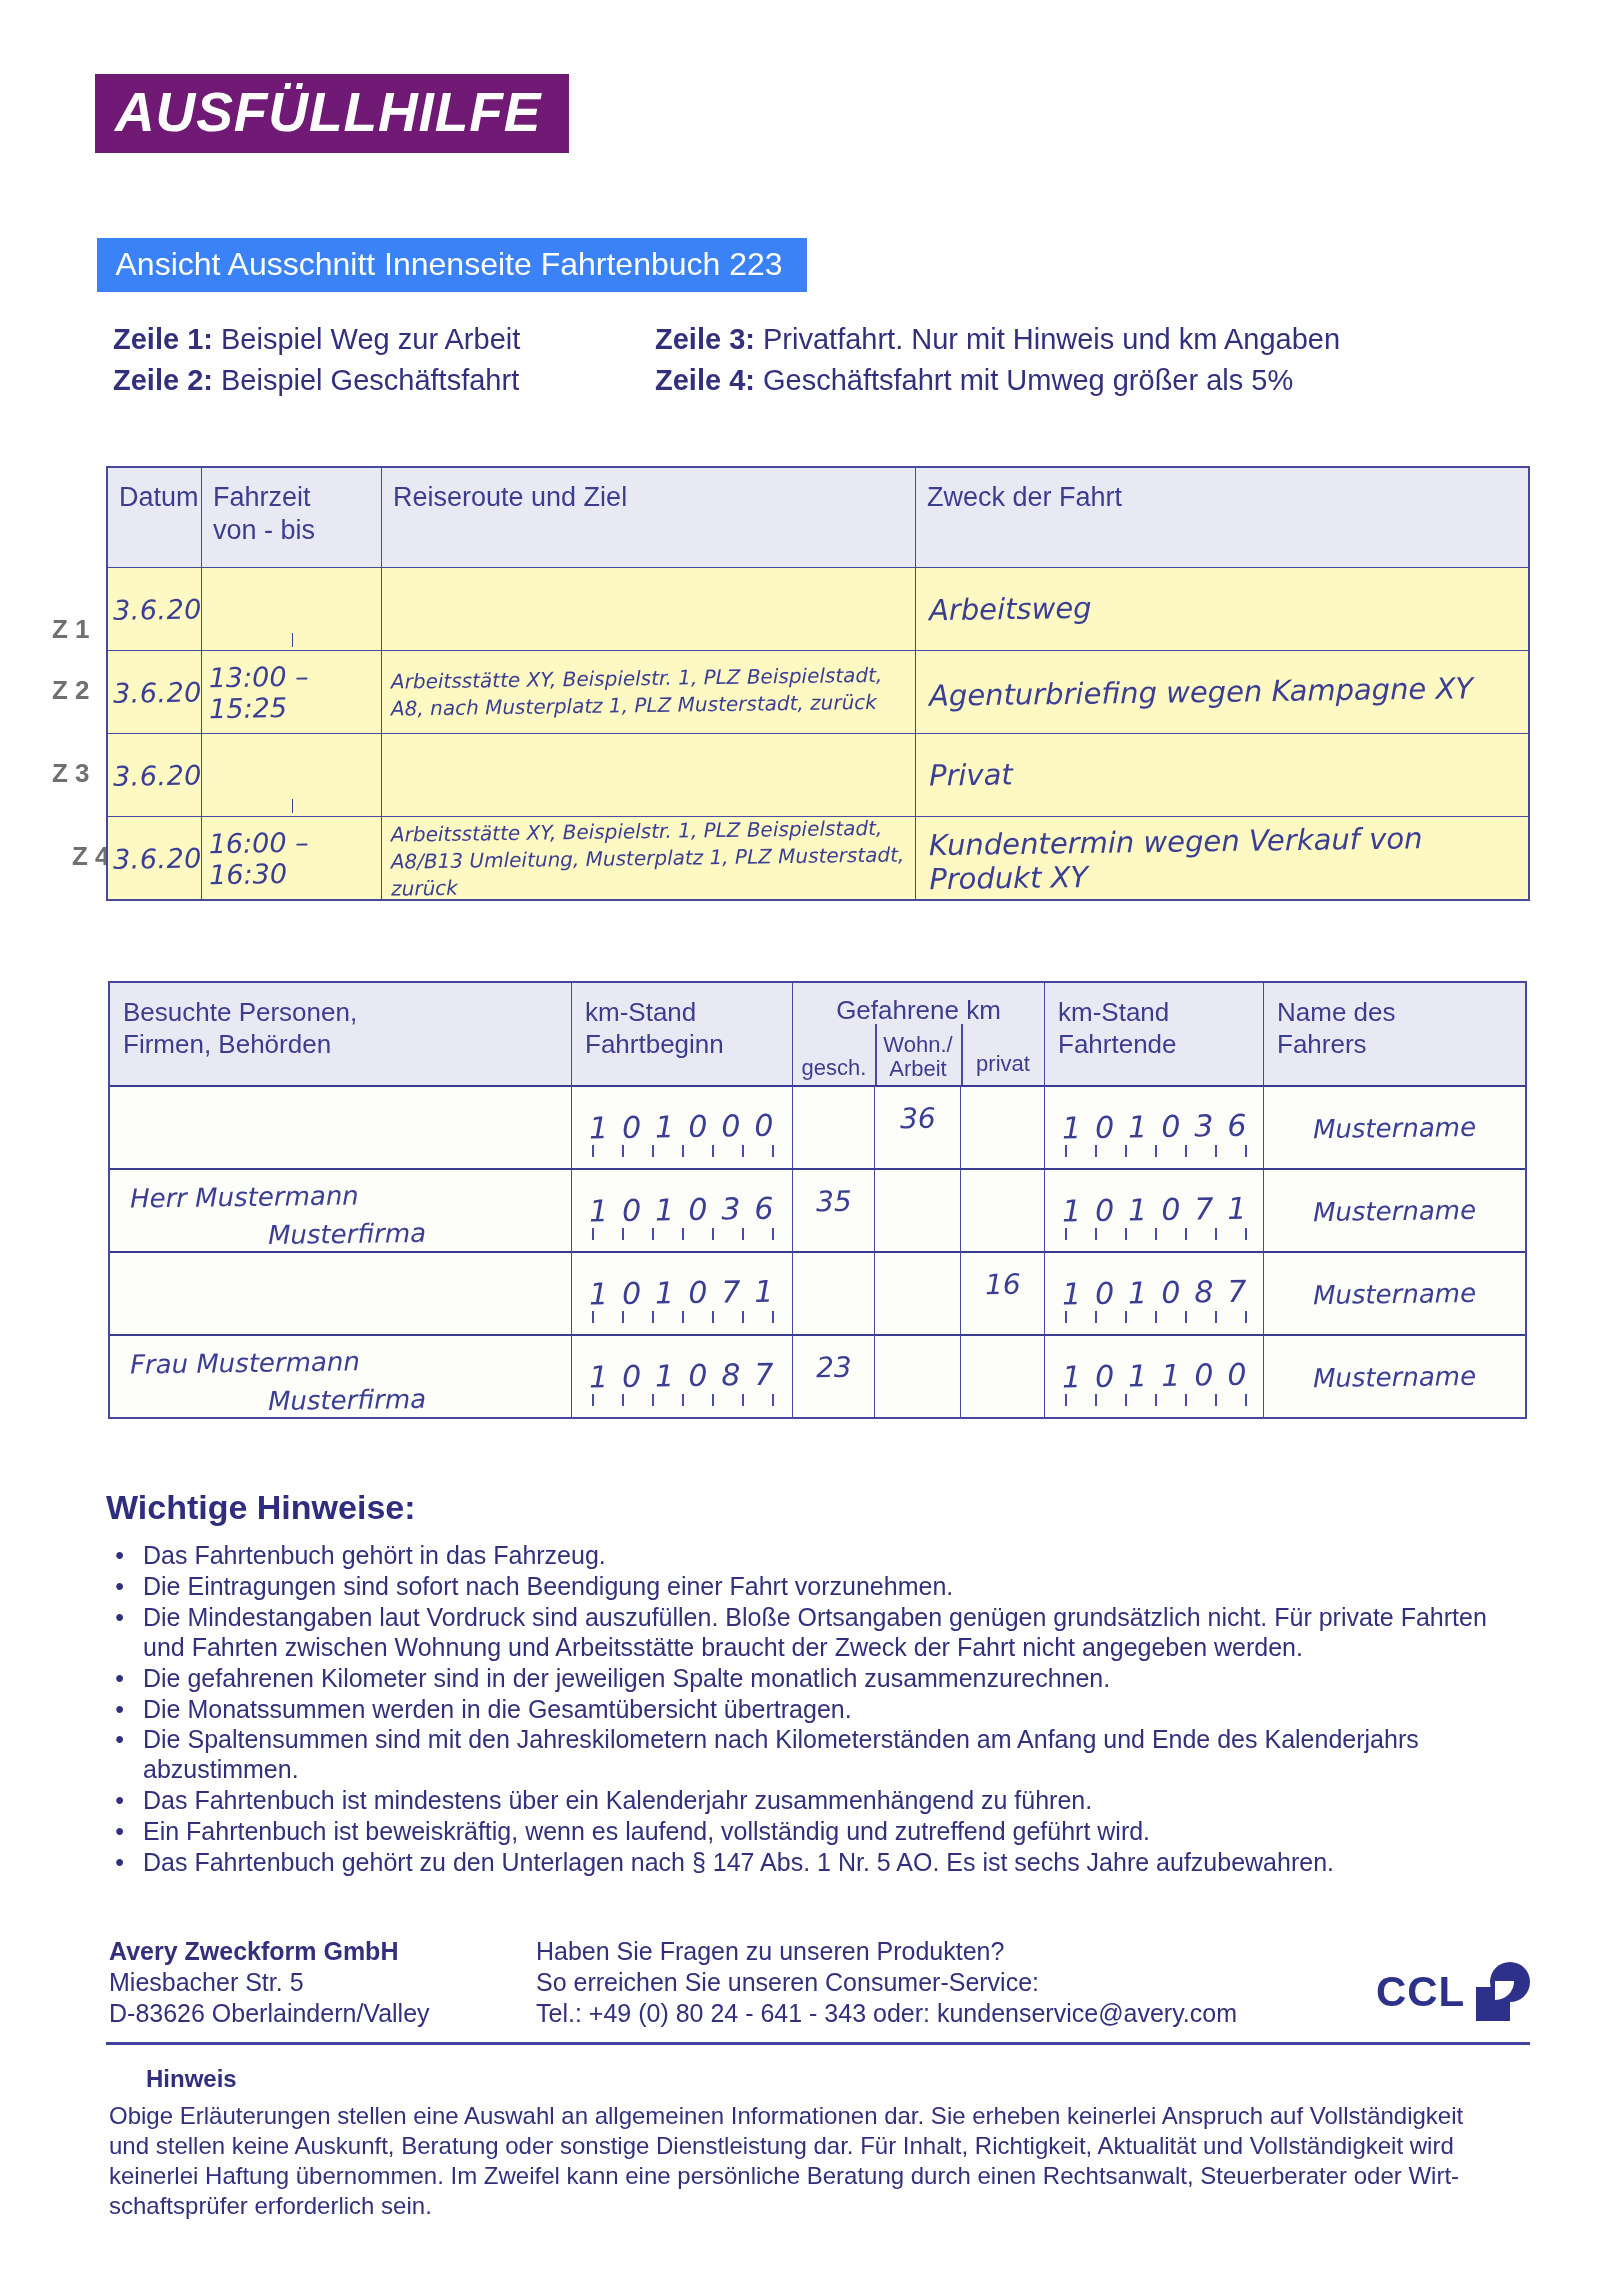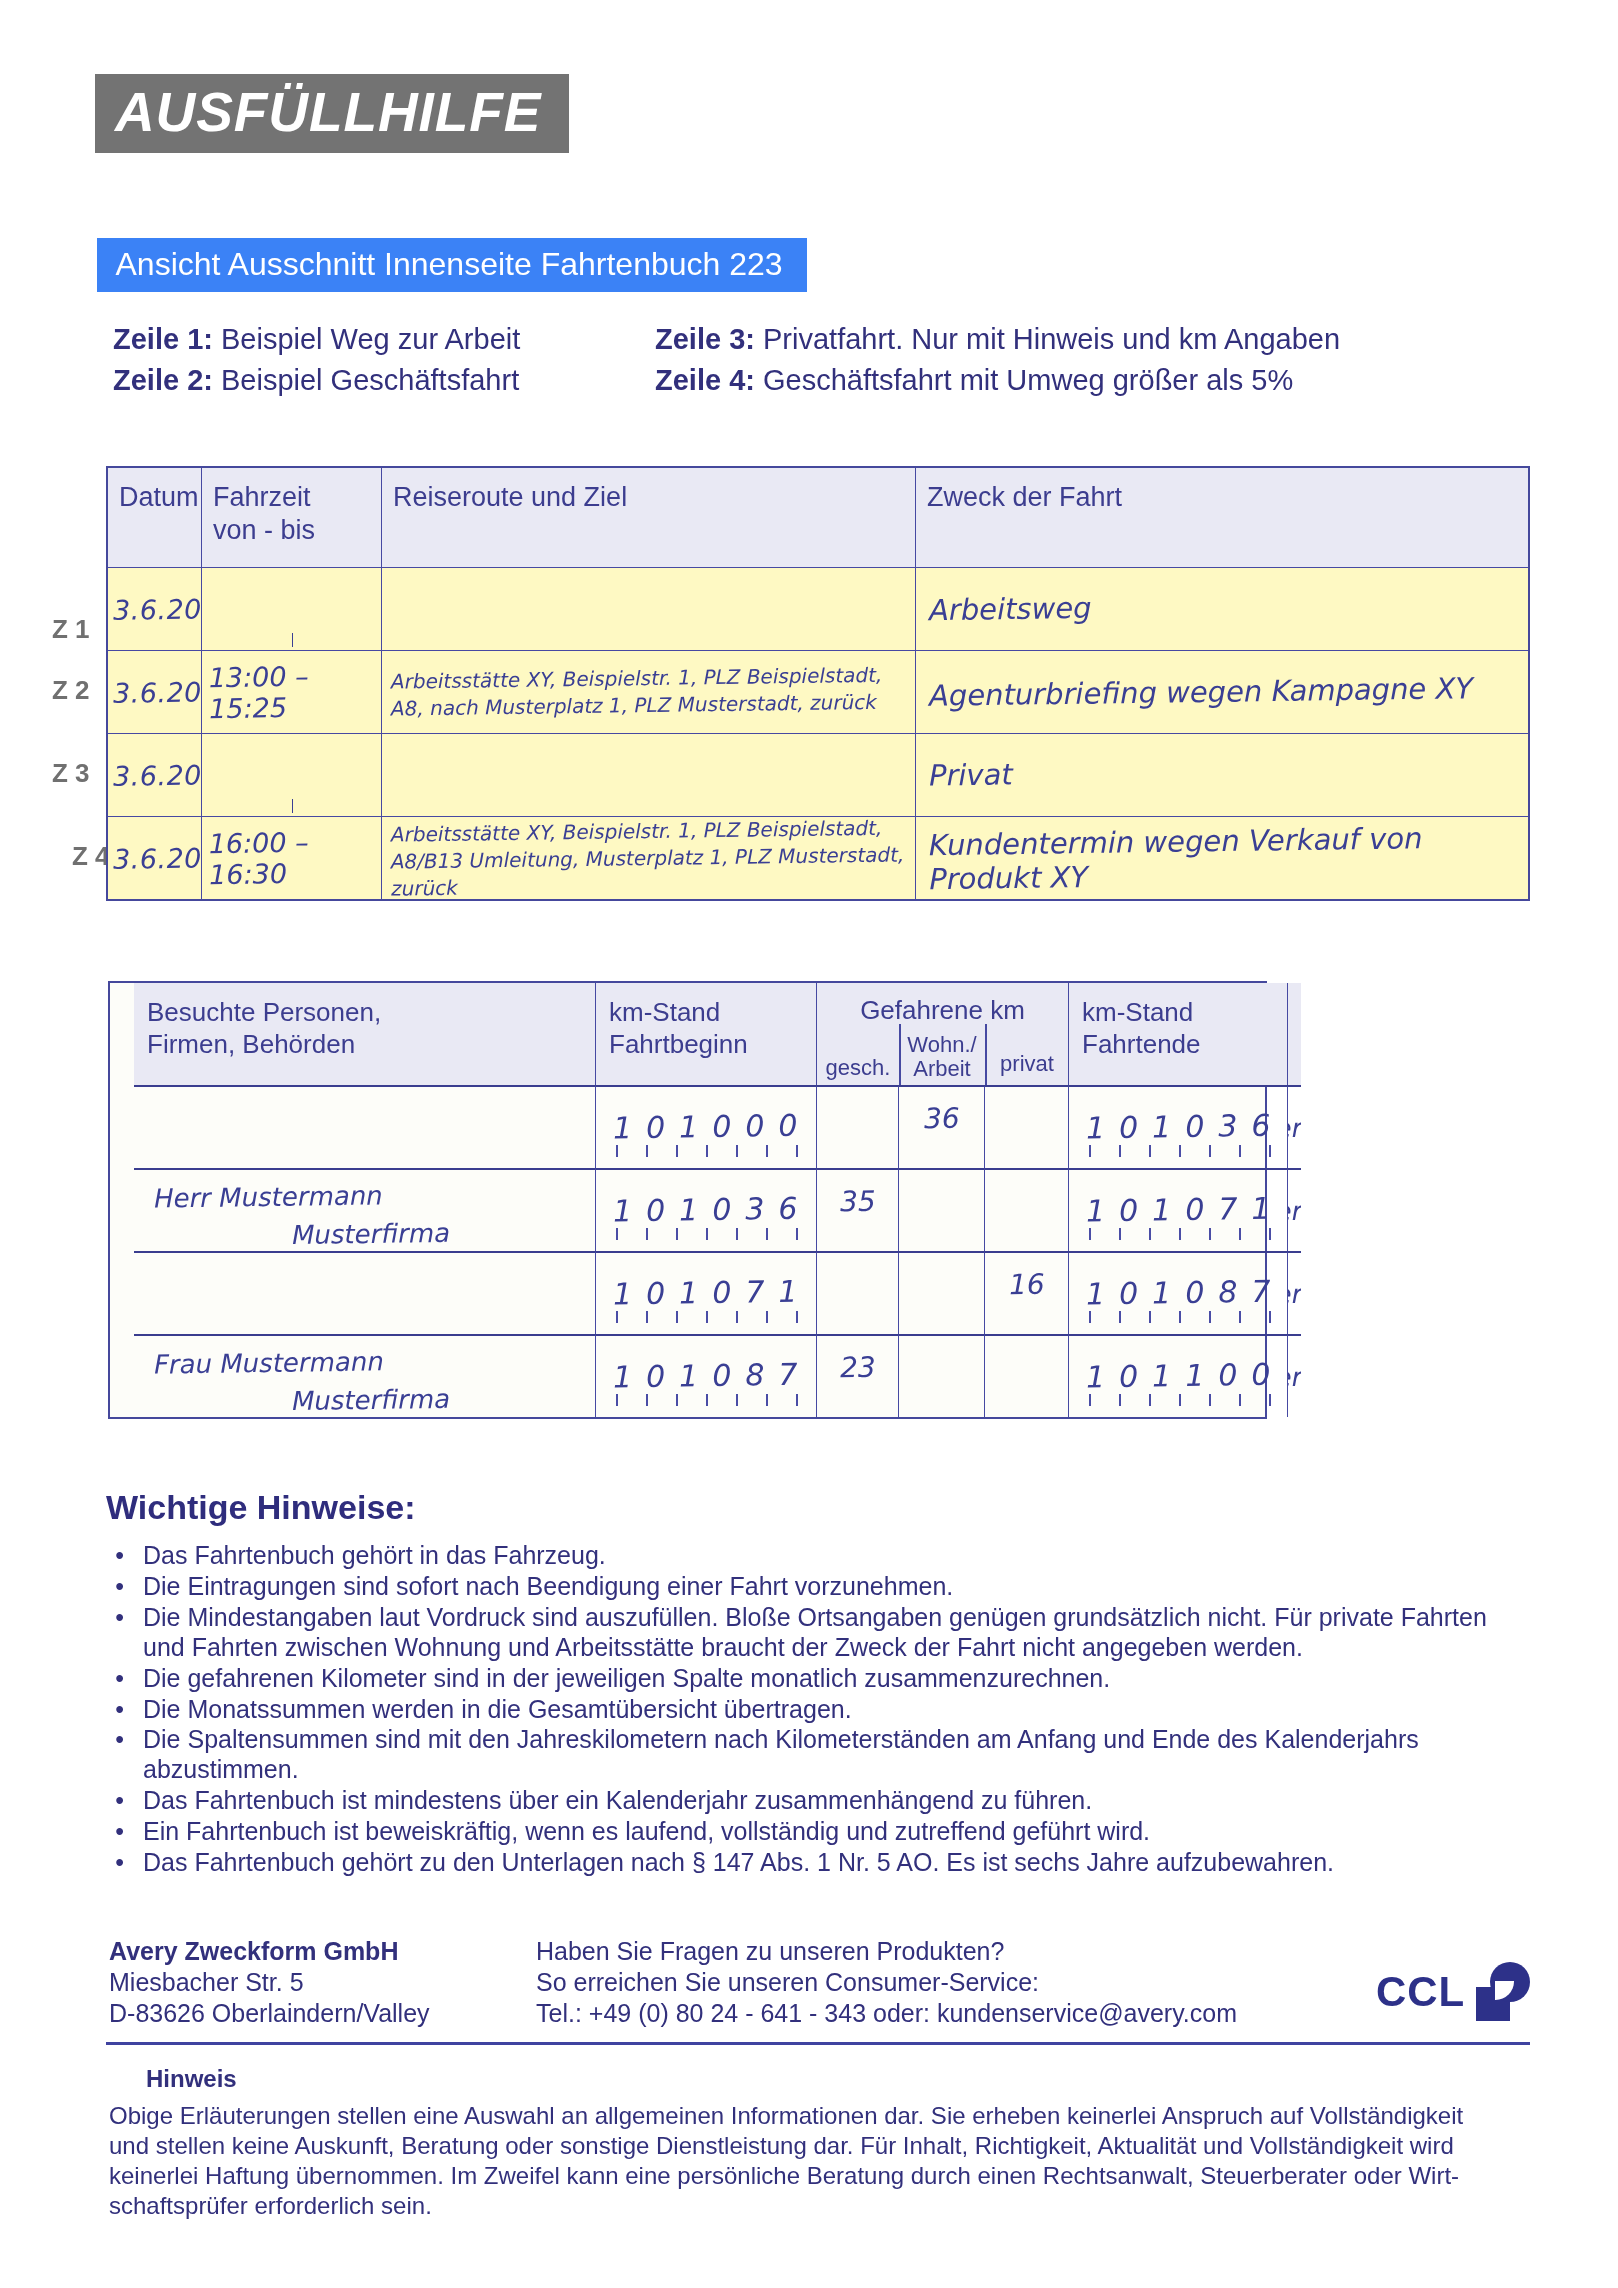--- a/index.html
+++ b/index.html
@@ -1,20 +1,20 @@
 <!DOCTYPE html>
 <html style="font-size:14.8px"><head>
 <meta charset="utf-8">
 <style>
   html,body{margin:0;padding:0;background:#ffffff;}
   #page{position:relative;width:1619px;height:2289px;background:#ffffff;
         font-family:"Liberation Sans",sans-serif;color:#32317e;overflow:hidden;}
 
   
-  .badge-title{position:absolute;left:95px;top:74px;background:#737373;color:#ffffff;
+  .badge-title{position:absolute;left:95px;top:74px;background:#701a75;color:#ffffff;
     font-weight:bold;font-style:italic;font-size:55px;line-height:55px;
     padding:11px 28px 13px 20px;letter-spacing:0.9px;}
   .badge-sub{position:absolute;left:97px;top:238px;background:#3b82f6;color:#ffffff;
     font-size:32px;line-height:25px;padding:14px 24px 14.8px 18.5px;}
 
   
   .legend{position:absolute;left:113px;top:323px;width:1421px;display:grid;
     grid-template-columns:450px 1fr;grid-column-gap:92px;grid-row-gap:8.3px;
     font-size:29px;line-height:33px;color:#32307c;}
   .legend .b{font-weight:bold;}
@@ -41,24 +41,24 @@
   
   .hw{font-family:"DejaVu Sans",sans-serif;font-style:italic;color:#3a3f94;
       display:inline-block;transform:rotate(-0.8deg);}
   .hw-date{font-size:27px;letter-spacing:0.5px;}
   .hw-time{font-size:27px;}
   .hw-route{font-size:20px;line-height:27px;}
   .hw-zweck{font-size:29px;}
   .tick{position:absolute;bottom:2.8px;left:50%;width:1.8px;height:14px;background:#3a3f94;}
 
   
-  .t2{position:absolute;left:108px;top:981px;width:1159px;display:grid;
+  .t2{position:absolute;left:108px;top:981px;width:1419px;display:grid;
       grid-template-columns:461px 221px 82px 86px 84px 219px 1fr;
       grid-template-rows:102px 83px 83px 83px 83px;
-      border:2.8px solid #45489c;background:#fdfdf9;box-sizing:border-box;padding-left:24px;}
+      border:2.8px solid #45489c;background:#fdfdf9;box-sizing:border-box;}
   .t2>div{box-sizing:border-box;border-left:1.8px solid #4649a2;position:relative;overflow:hidden;}
   .t2>div.fc{border-left:none;}
   .t2 .h{background:#e9e9f4;color:#3c3d8f;font-size:26px;line-height:32px;padding:13px 0 0 13px;}
   .t2 .h.group{padding:0;}
   .group-title{text-align:center;padding-top:11px;font-size:26px;}
   .sub{position:absolute;bottom:5.5px;font-size:22px;line-height:24px;color:#3c3d8f;}
   .sub.gesch{left:0;width:82px;text-align:center;}
   .sub.wohn{left:82px;width:86px;text-align:center;bottom:3.7px;}
   .sub.privat{left:168px;width:84px;text-align:center;bottom:9.2px;}
   .sd{position:absolute;top:41px;bottom:0;width:1.8px;background:#4649a2;}

